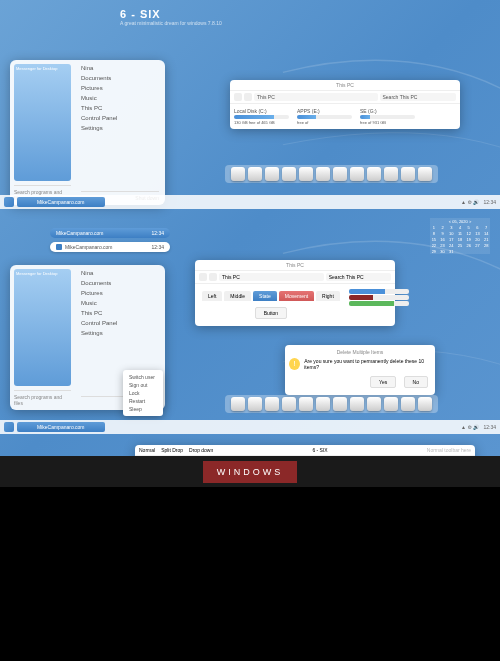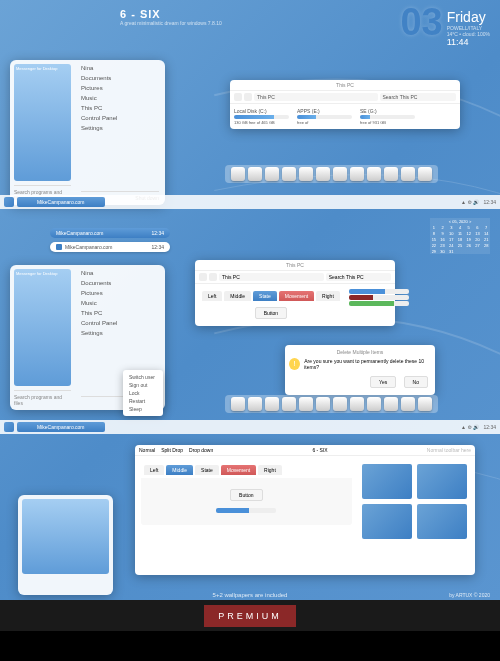--- a/index.html
+++ b/index.html
@@ -1,17 +1,17 @@
 <!DOCTYPE html>
 <html><head>
 <meta charset="utf-8">
 <style>
 *{margin:0;padding:0;box-sizing:border-box;font-family:Arial,sans-serif}
 body{width:500px;background:#000}
-.promo{width:500px;height:600px;position:relative;overflow:hidden;background:linear-gradient(135deg,#6ba3d6 0%,#4e8cc9 50%,#5a95d0 100%)}
+.promo{width:500px;height:456px;position:relative;overflow:hidden;background:linear-gradient(135deg,#6ba3d6 0%,#4e8cc9 50%,#5a95d0 100%)}
 .wave{position:absolute;width:200%;height:100%;opacity:.15}
 .wave svg{width:100%;height:100%}
 .panel{position:absolute}
 .header{top:8px;left:120px;color:#fff}
 .header .title{font-size:11px;font-weight:bold;letter-spacing:1px}
 .header .sub{font-size:5px;opacity:.7}
 .clock{position:absolute;top:5px;right:10px;text-align:right;color:#fff}
 .clock .big{font-size:38px;font-weight:bold;color:#3d7fc4;line-height:.9;opacity:.8;text-shadow:0 0 4px rgba(255,255,255,.3)}
 .clock .day{font-size:14px;font-weight:300}
 .clock .info{font-size:5px;opacity:.7}
@@ -75,31 +75,20 @@
         <path d="M-50,200 Q200,150 350,250 T650,200" stroke="#fff" fill="none" stroke-width="1"></path>
         <path d="M-50,350 Q150,300 300,400 T600,350" stroke="#fff" fill="none" stroke-width="2"></path>
         <path d="M-50,500 Q200,450 350,550 T650,500" stroke="#fff" fill="none" stroke-width="1"></path>
       </svg></div>
 
 <div class="panel header">
   <div class="title">6 - SIX</div>
   <div class="sub">A great minimalistic dream for windows 7.8.10</div>
 </div>
 
-<div class="clock">
-  <div style="display:flex;align-items:flex-start;gap:4px;justify-content:flex-end">
-    <div class="big">03</div>
-    <div style="text-align:left;padding-top:4px">
-      <div class="day">Friday</div>
-      <div class="info">POWELL/ITALY</div>
-      <div class="info">14°C • cloud: 100%</div>
-      <div class="time">11:44</div>
-    </div>
-  </div>
-</div>
 
 <div class="panel startmenu" style="top:60px;left:10px">
   <div class="sm-left">
     <div class="sm-tile">
           <div style="font-size:4px;color:#fff;padding:2px">Messenger for Desktop</div>
         </div>
     <div class="sm-search">Search programs and files</div>
   </div>
   <div class="sm-right">
     <div class="sm-item">Nina</div>
@@ -361,14 +350,14 @@
   <div class="tb-task">MikeCampanaro.com</div>
   <div class="tb-tray">
         <span>▲ ⚙ 🔊</span>
         <span>12:34</span>
       </div>
 </div>
 
 </div>
 
 <div class="footer">
-  <span class="prem">PREMIUM</span>
+  <span class="prem">WINDOWS</span>
 </div>
 
 </body></html>

